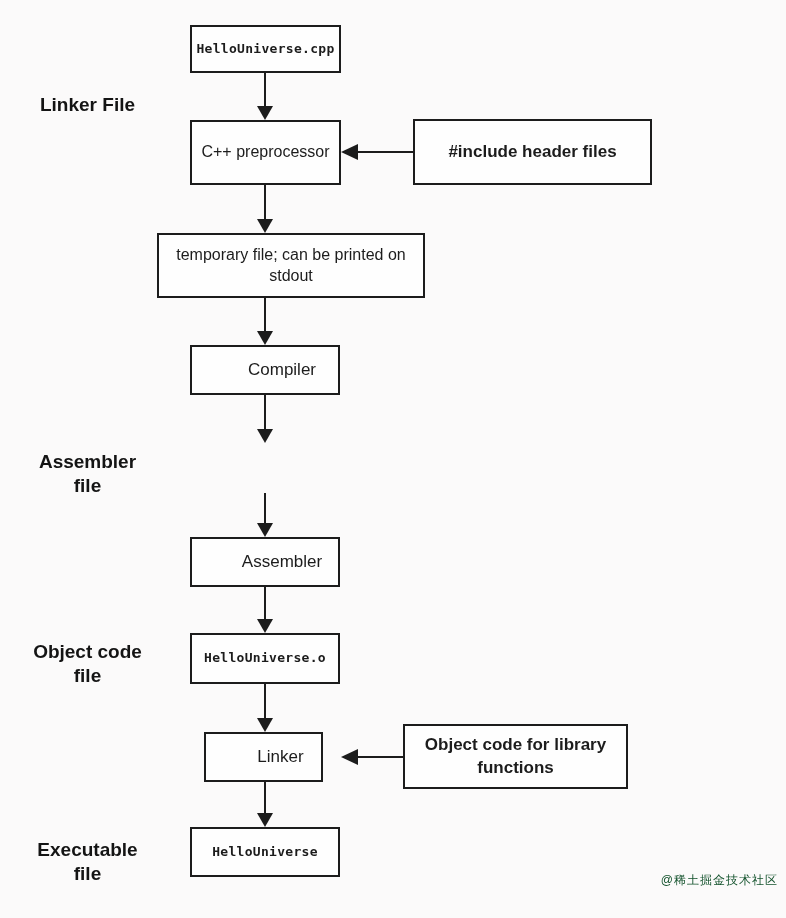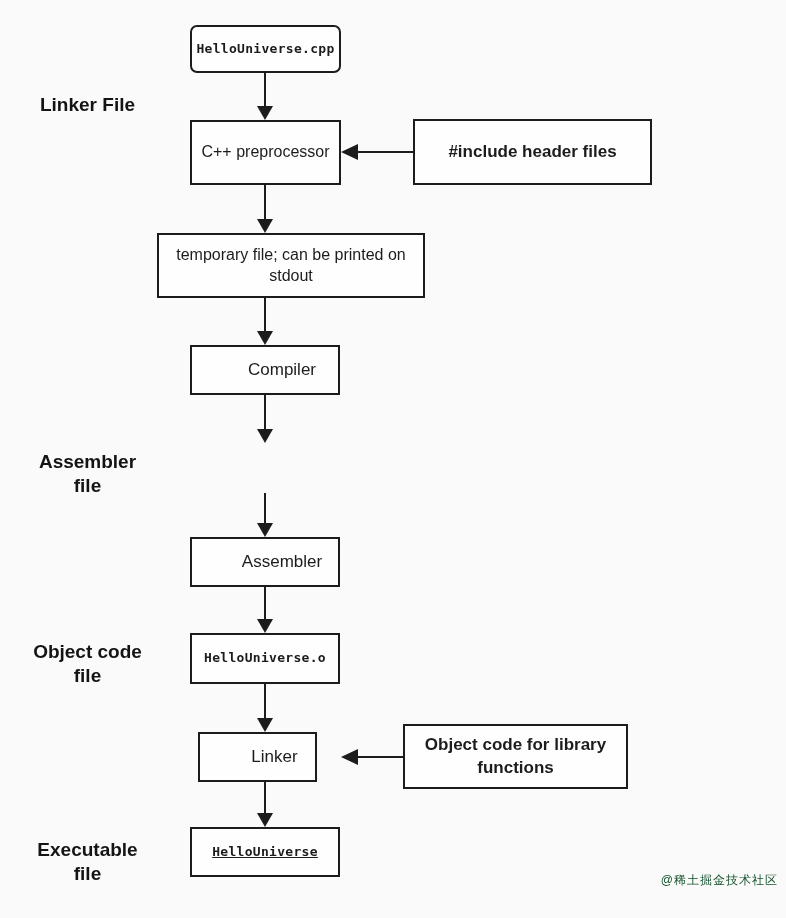--- a/index.html
+++ b/index.html
@@ -95,36 +95,36 @@
     font-size: 12px;
     color: #14532d;
     letter-spacing: 1px;
   }
 </style>
 </head>
 <body>
 
 <div class="canvas">
 
-  <div class="node mono" style="left:190px; top:25px; width:151px; height:48px;border-radius:7px;">HelloUniverse.cpp</div>
+  <div class="node mono" style="left:190px; top:25px; width:151px; height:48px;">HelloUniverse.cpp</div>
 
   <div class="node proc" style="left:190px; top:120px; width:151px; height:65px;">C++ preprocessor</div>
 
   <div class="node proc" style="left:157px; top:233px; width:268px; height:65px;">temporary file; can be printed on stdout</div>
 
   <div class="node proc-lg" style="left:190px; top:345px; width:150px; height:50px;">Compiler</div>
 
 
   <div class="node proc-lg" style="left:190px; top:537px; width:150px; height:50px;">Assembler</div>
 
   <div class="node mono" style="left:190px; top:633px; width:150px; height:51px;">HelloUniverse.o</div>
 
-  <div class="node proc-lg" style="left:198px; top:732px; width:119px; height:50px;">Linker</div>
+  <div class="node proc-lg" style="left:204px; top:732px; width:119px; height:50px;">Linker</div>
 
-  <div class="node mono" style="left:190px; top:827px; width:150px; height:50px;text-decoration:underline;">HelloUniverse</div>
+  <div class="node mono" style="left:190px; top:827px; width:150px; height:50px;">HelloUniverse</div>
 
   <div class="node side-box" style="left:413px; top:119px; width:239px; height:66px;">#include header files</div>
 
   <div class="node side-box" style="left:403px; top:724px; width:225px; height:65px;">Object code for library functions</div>
 
   <div class="stage-label" style="left:10px; top:93px;">
     <div>Linker File</div>
   </div>
 
   <div class="stage-label" style="left:10px; top:450px;">

